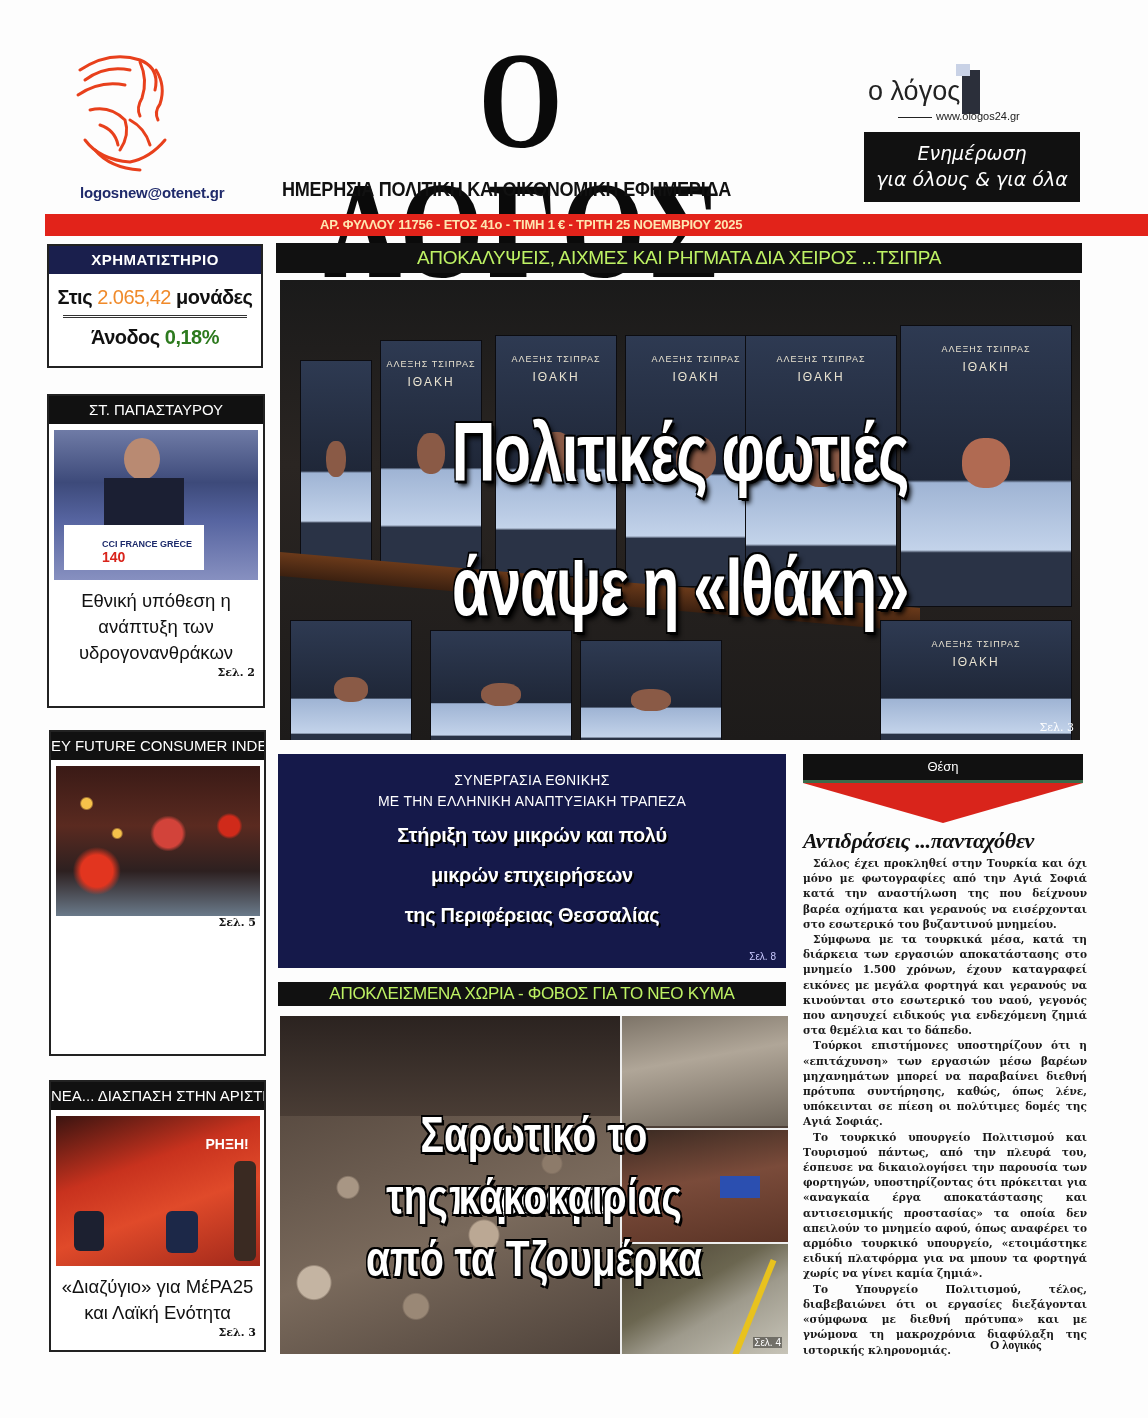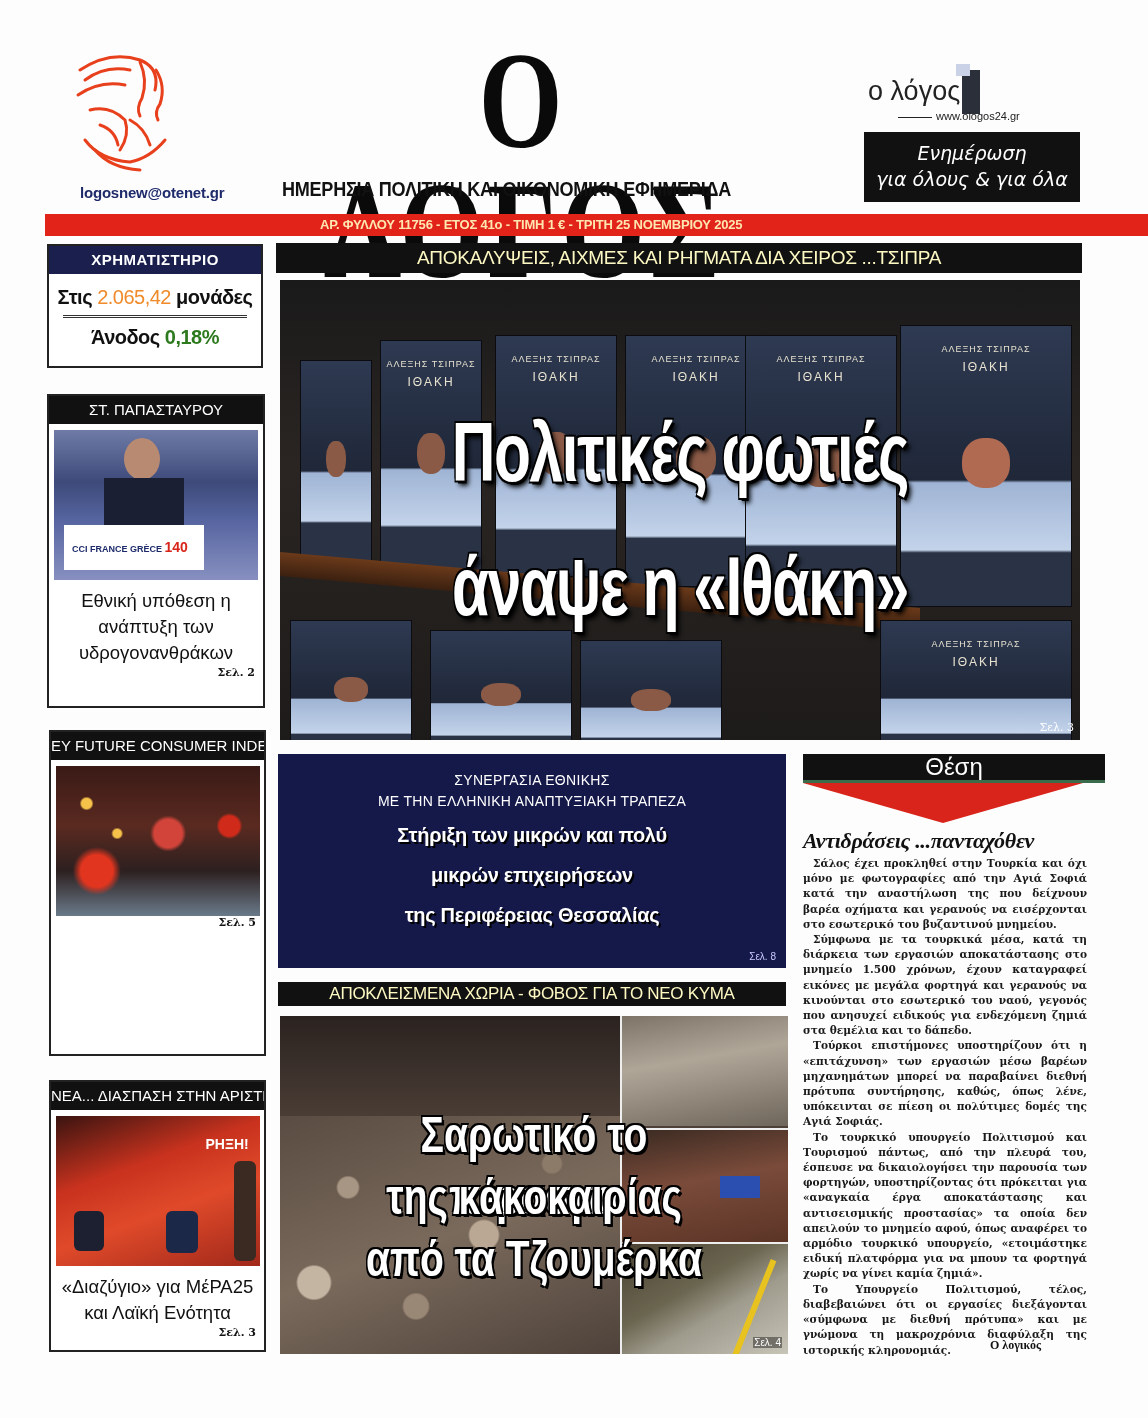--- a/index.html
+++ b/index.html
@@ -25,21 +25,21 @@
   .stock-line{text-align:center;font-size:20px;font-weight:bold;margin-top:12px;letter-spacing:-0.5px;}
   .stock-line .num{color:#f08a2a;font-weight:normal;}
   .stock-sep{margin:6px 14px 0;border-top:3px double #333;height:2px;}
   .stock-chg{text-align:center;font-size:20px;font-weight:bold;margin-top:6px;letter-spacing:-0.5px;}
   .stock-chg .pct{color:#2d7a1e;}
   .sidebox .boxhead{background:#111;font-weight:normal;font-size:15px;transform:scaleX(1);}
   .photo{margin:6px auto 0;width:204px;height:150px;}
   .sidebox .headline{text-align:center;font-size:18.5px;line-height:26px;margin-top:8px;padding:0 4px;}
   .sel{text-align:right;font-size:11px;font-weight:bold;padding-right:8px;font-family:"DejaVu Serif",serif;}
   
-  .kicker{background:#111;color:#fef9c3;text-align:center;font-size:19px;line-height:30px;height:30px;white-space:nowrap;letter-spacing:-0.3px;}
+  .kicker{background:#111;color:#bef264;text-align:center;font-size:19px;line-height:30px;height:30px;white-space:nowrap;letter-spacing:-0.3px;}
   .hero{left:280px;top:280px;width:800px;height:460px;overflow:hidden;
     background:
       radial-gradient(ellipse 120px 160px at 940px 220px, rgba(230,150,120,.0), transparent),
       linear-gradient(180deg,#1a1a1a 0%,#2a2522 40%,#1d1b1a 100%);}
   .book{position:absolute;background:linear-gradient(180deg,#2e3a52 0%,#1f2738 55%,#9fb4d4 56%,#c3d3ea 80%,#2a3346 81%);border:1px solid #0c0c10;}
   .book .bt{position:absolute;left:0;right:0;top:18px;text-align:center;color:#e8e2d0;font-size:9px;letter-spacing:1px;}
   .book .bt2{position:absolute;left:0;right:0;top:34px;text-align:center;color:#e8e2d0;font-size:12px;letter-spacing:2px;}
   .book .face{position:absolute;left:36%;top:40%;width:28%;height:18%;border-radius:45%;background:#8a5a46;}
   .shelf{position:absolute;height:24px;background:linear-gradient(180deg,#6b3a1a,#3b2010);}
   .hero-title{position:absolute;left:0;right:0;text-align:center;color:#fff;font-weight:bold;font-size:84px;line-height:88px;letter-spacing:-2px;transform:scaleX(0.72);transform-origin:center;text-shadow:3px 3px 0 #000,-2px -2px 0 #000,2px -2px 0 #000,-2px 2px 0 #000,5px 5px 6px #000;}
@@ -59,21 +59,21 @@
       radial-gradient(circle at 10% 70%,#c4b4a2 0 16px,transparent 18px),
       linear-gradient(160deg,#5a4c42,#7a6a5c 50%,#4e423a);}
   .storm .side1{position:absolute;left:340px;top:0;width:168px;height:110px;background:linear-gradient(170deg,#7d7468,#b0a698 40%,#6f665b);border-left:2px solid #eee;}
   .storm .side2{position:absolute;left:340px;top:112px;width:168px;height:112px;background:linear-gradient(170deg,#3a2a22,#7a4b3a 45%,#5b3426);border-left:2px solid #eee;border-top:2px solid #eee;}
   .storm .truck{position:absolute;left:440px;top:160px;width:40px;height:22px;background:#2b4fb0;}
   .storm .side3{position:absolute;left:340px;top:226px;width:168px;height:112px;background:linear-gradient(150deg,#4a4032 0%,#6b6650 40%,#9e9a8c 60%,#c9c6ba 100%);border-left:2px solid #eee;border-top:2px solid #eee;}
   .storm .road{position:absolute;left:470px;top:240px;width:6px;height:110px;background:#e8c21e;transform:rotate(22deg);}
   .storm-title{position:absolute;left:0;width:508px;top:0;text-align:center;color:#fff;font-weight:bold;font-size:50px;line-height:62px;transform:scaleX(0.78);transform-origin:center;text-shadow:3px 3px 0 #000,-2px -2px 0 #000,2px -2px 0 #000,-2px 2px 0 #000;}
   .storm-sel{position:absolute;right:6px;bottom:6px;color:#fff;font-size:10px;background:rgba(0,0,0,.4);padding:0 1px;}
   
-  .thesi{left:803px;top:754px;width:302px;height:26px;background:#111;color:#fff;text-align:center;font-size:24px;line-height:26px;border-bottom:3px solid #3a6b4a;}
+  .thesi{left:803px;top:754px;width:280px;height:26px;background:#111;color:#fff;text-align:center;font-size:13px;line-height:26px;border-bottom:3px solid #3a6b4a;}
   .arrow{left:803px;top:783px;width:0;height:0;border-left:140px solid transparent;border-right:140px solid transparent;border-top:40px solid #d9241b;}
   .op-title{left:803px;top:828px;width:290px;font-family:"Liberation Serif",serif;font-weight:bold;font-size:22px;letter-spacing:-0.3px;white-space:nowrap;font-style:italic;}
   .op-body{left:803px;top:856px;width:284px;font-family:"DejaVu Serif",serif;font-size:10.6px;line-height:15.2px;font-weight:bold;text-align:justify;color:#1a1a1a;}
   .op-body p{margin:0;text-indent:10px;}
   .op-sign{left:990px;top:1338px;font-family:"Liberation Serif",serif;font-weight:bold;font-size:12px;}
 </style>
 </head>
 <body>
 
 <svg class="abs logo-art" viewBox="0 0 110 125">
@@ -117,21 +117,21 @@
     <span>Άνοδος</span>
     <span class="pct">0,18%</span>
   </div>
 </div>
 
 <div class="abs box sidebox" style="left:47px;top:394px;width:218px;height:314px;">
   <div class="boxhead">ΣΤ. ΠΑΠΑΣΤΑΥΡΟΥ</div>
   <div class="photo" style="background:linear-gradient(180deg,#6f7ba6 0%,#3d4a7a 35%,#5664a0 60%,#8790c0 100%);position:relative;">
     <div style="position:absolute;left:70px;top:8px;width:36px;height:42px;border-radius:50%;background:#b98a72;"></div>
     <div style="position:absolute;left:50px;top:48px;width:80px;height:70px;background:#1b1f33;"></div>
-    <div style="position:absolute;left:10px;top:95px;width:140px;height:45px;background:#fff;font-size:9px;font-weight:bold;color:#1c2a6b;padding:14px 0 0 8px;box-sizing:border-box;">CCI FRANCE GRÈCE <span style="color:#d9241b;font-size:14px;">140</span></div>
+    <div style="position:absolute;left:10px;top:95px;width:140px;height:45px;background:#fff;font-size:9px;font-weight:bold;color:#1c2a6b;padding:14px 0 0 38px;box-sizing:border-box;">CCI FRANCE GRÈCE <span style="color:#d9241b;font-size:14px;">140</span></div>
   </div>
   <div class="headline" style="padding:0 14px;">Εθνική υπόθεση η ανάπτυξη των υδρογονανθράκων</div>
   <div class="sel">Σελ. 2</div>
 </div>
 
 <div class="abs box sidebox" style="left:49px;top:730px;width:217px;height:326px;">
   <div class="boxhead">EY FUTURE CONSUMER INDEX</div>
   <div class="photo" style="height:150px;background:
      radial-gradient(circle at 20% 70%,#e2351f 0 16px,transparent 24px),
      radial-gradient(circle at 15% 25%,#f6c24a 0 5px,transparent 7px),

